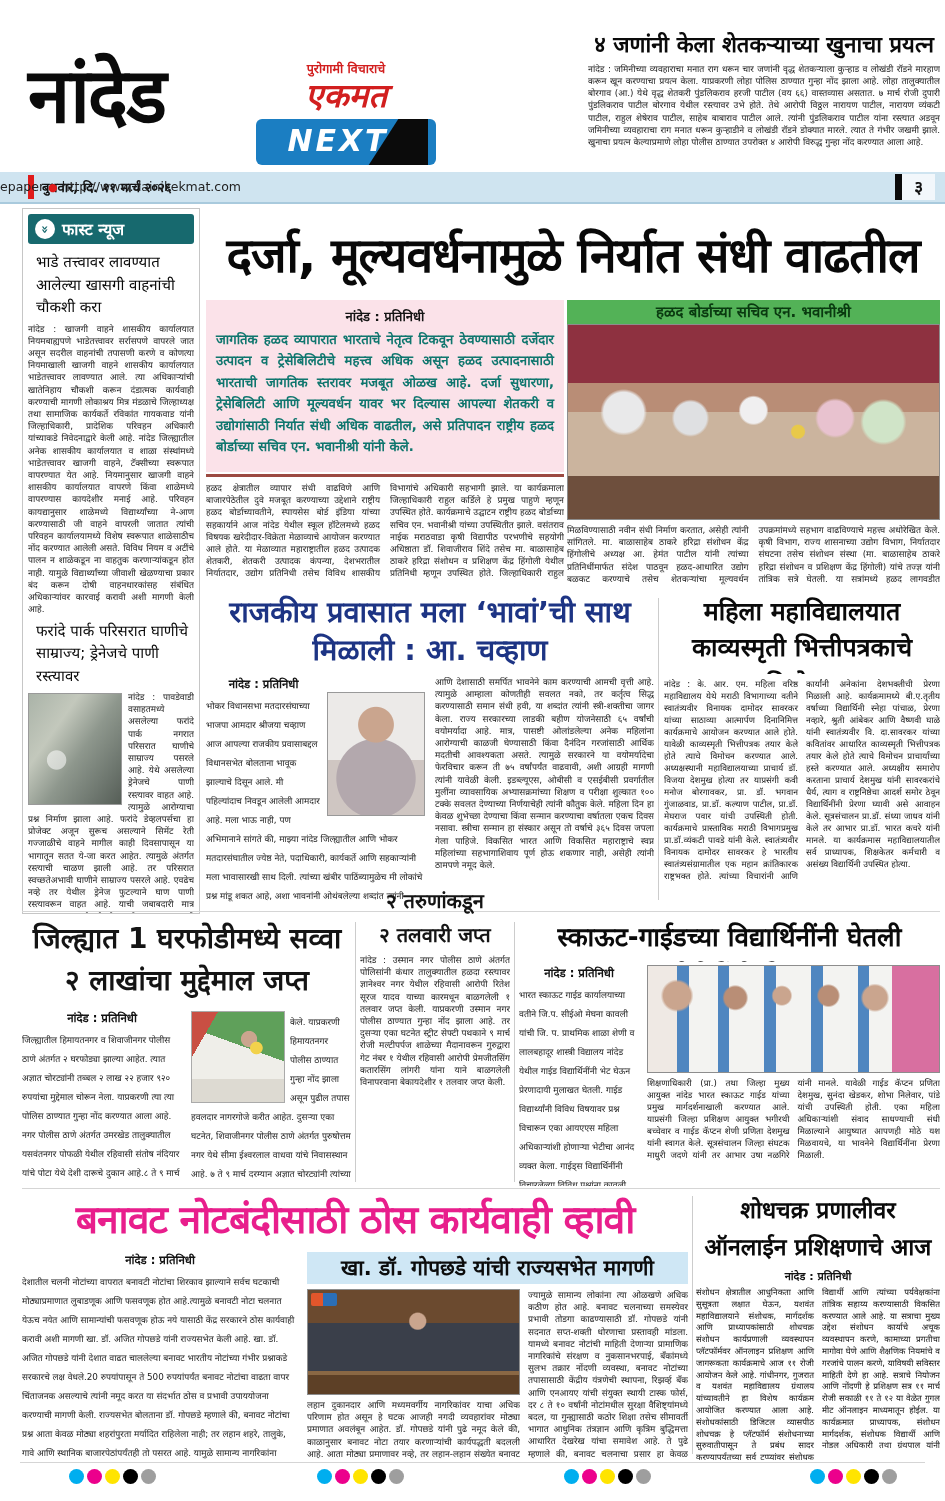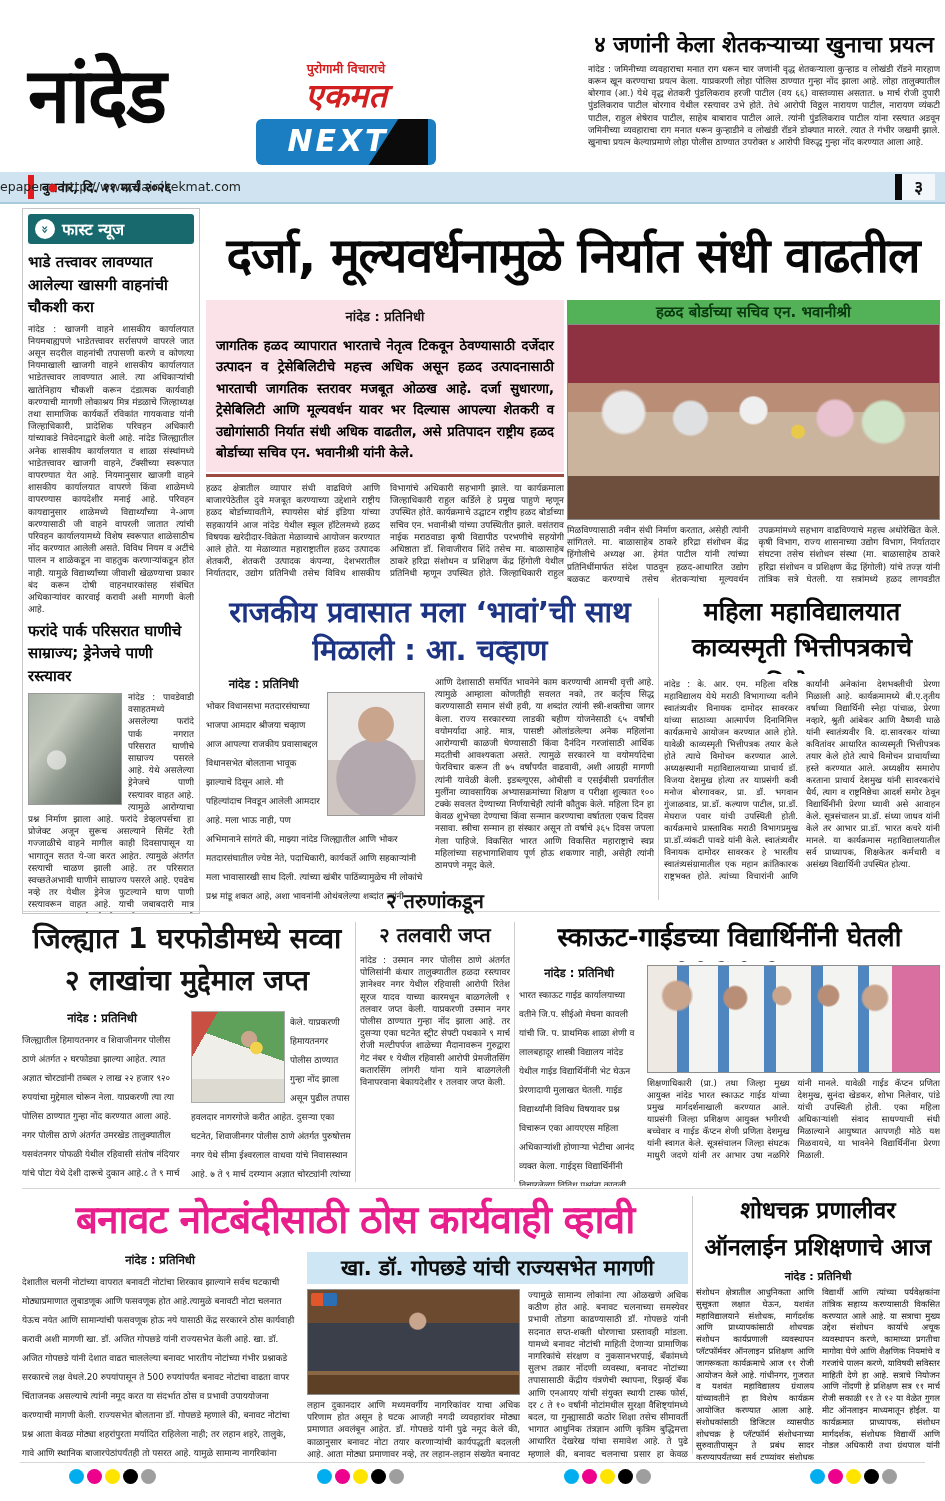--- a/index.html
+++ b/index.html
@@ -33,35 +33,35 @@
 
   
   .fastnews{left:22px;top:208px;width:178px;height:706px;border:1px solid #c6c6c6;
             box-sizing:border-box;padding:5px;overflow:hidden;background:#fff;}
   .fn-header{height:30px;background:#17696e;border-radius:3px;display:flex;align-items:center;
              gap:7px;padding:0 7px;color:#fff;}
   .fn-icon{width:20px;height:20px;border-radius:50%;background:#fff;color:#17696e;display:flex;
            align-items:center;justify-content:center;flex:0 0 20px;}
   .fn-icon span{display:inline-block;transform:rotate(90deg);font-weight:800;font-size:13px;line-height:1;}
   .fn-title{font-size:16px;font-weight:800;}
-  .fn-headline{font-size:15px;font-weight:700;line-height:1.5;margin:7px 0 4px 0;color:#0a0a0a;}
+  .fn-headline{font-size:15px;font-weight:400;line-height:1.5;margin:7px 0 4px 8px;color:#0a0a0a;}
   .fn-body1{max-height:290px;overflow:hidden;}
   .fn-body2{max-height:268px;overflow:hidden;}
   .fn-photo{float:left;width:92px;height:110px;margin:2px 6px 2px 0;border:1px solid #9a9a9a;
             background:
               radial-gradient(circle at 30% 60%,rgba(255,255,255,.55) 0 10%,transparent 11%),
               linear-gradient(125deg,#aab3a8 0%,#c3c8bc 30%,#8e978d 55%,#6f7870 80%,#565e57 100%);}
 
   
   .main-headline{left:206px;top:212px;width:734px;height:86px;font-size:48px;font-weight:800;
                  text-align:center;line-height:86px;letter-spacing:-1px;color:#080808;overflow:hidden;}
   .lead-box{left:206px;top:300px;width:358px;height:172px;background:#fbe2e9;box-sizing:border-box;
             padding:7px 10px;overflow:hidden;}
   .lead-byline{text-align:center;font-weight:800;font-size:13px;}
-  .lead-text{font-size:13.2px;font-weight:700;line-height:1.62;text-align:justify;margin-top:10px;color:#000000;}
+  .lead-text{font-size:13.2px;font-weight:700;line-height:1.62;text-align:justify;margin-top:4px;color:#0f766e;}
   .lead-rule{left:206px;top:474px;width:358px;height:3px;background:#9c4a42;}
   .lead-cols-left{left:206px;top:482px;width:358px;height:106px;column-count:2;column-gap:10px;overflow:hidden;}
   .photo-block{left:567px;top:300px;width:373px;}
   .photo-caption{height:24px;line-height:24px;background:#53b257;color:#0a3a10;font-weight:800;
                  font-size:15px;text-align:center;overflow:hidden;}
   .event-photo{height:196px;border:1px solid #8d8d8d;box-sizing:border-box;background:
       radial-gradient(circle at 62% 55%,#e8c94a 0 2.5%,transparent 3%),
       radial-gradient(circle at 15% 45%,#e9e9ea 0 6%,transparent 7%),
       radial-gradient(circle at 33% 48%,#dfe0e2 0 6%,transparent 7%),
       radial-gradient(circle at 50% 44%,#f0eff0 0 6%,transparent 7%),

